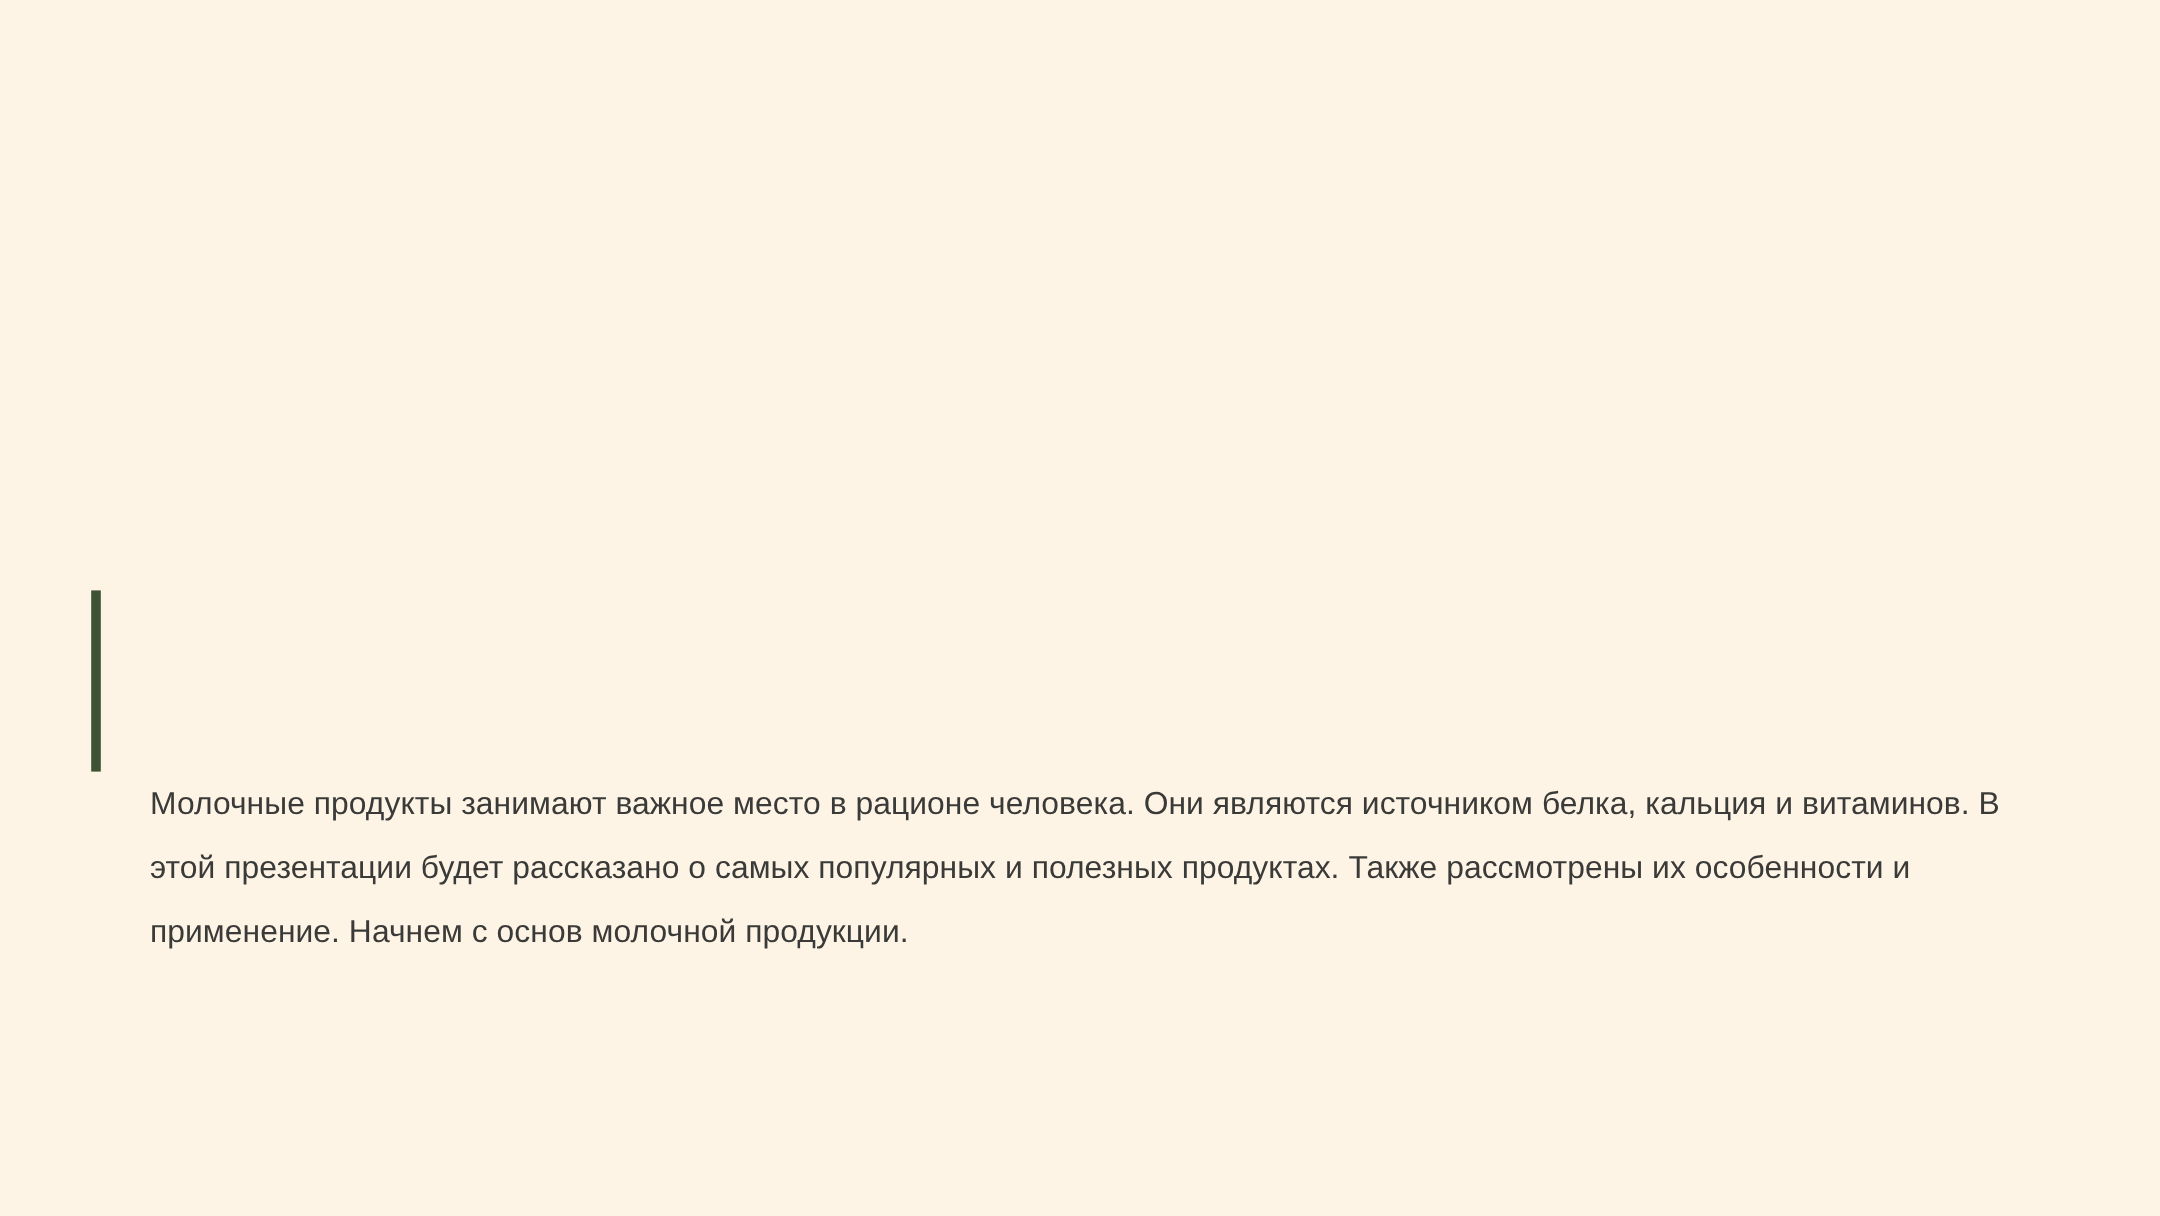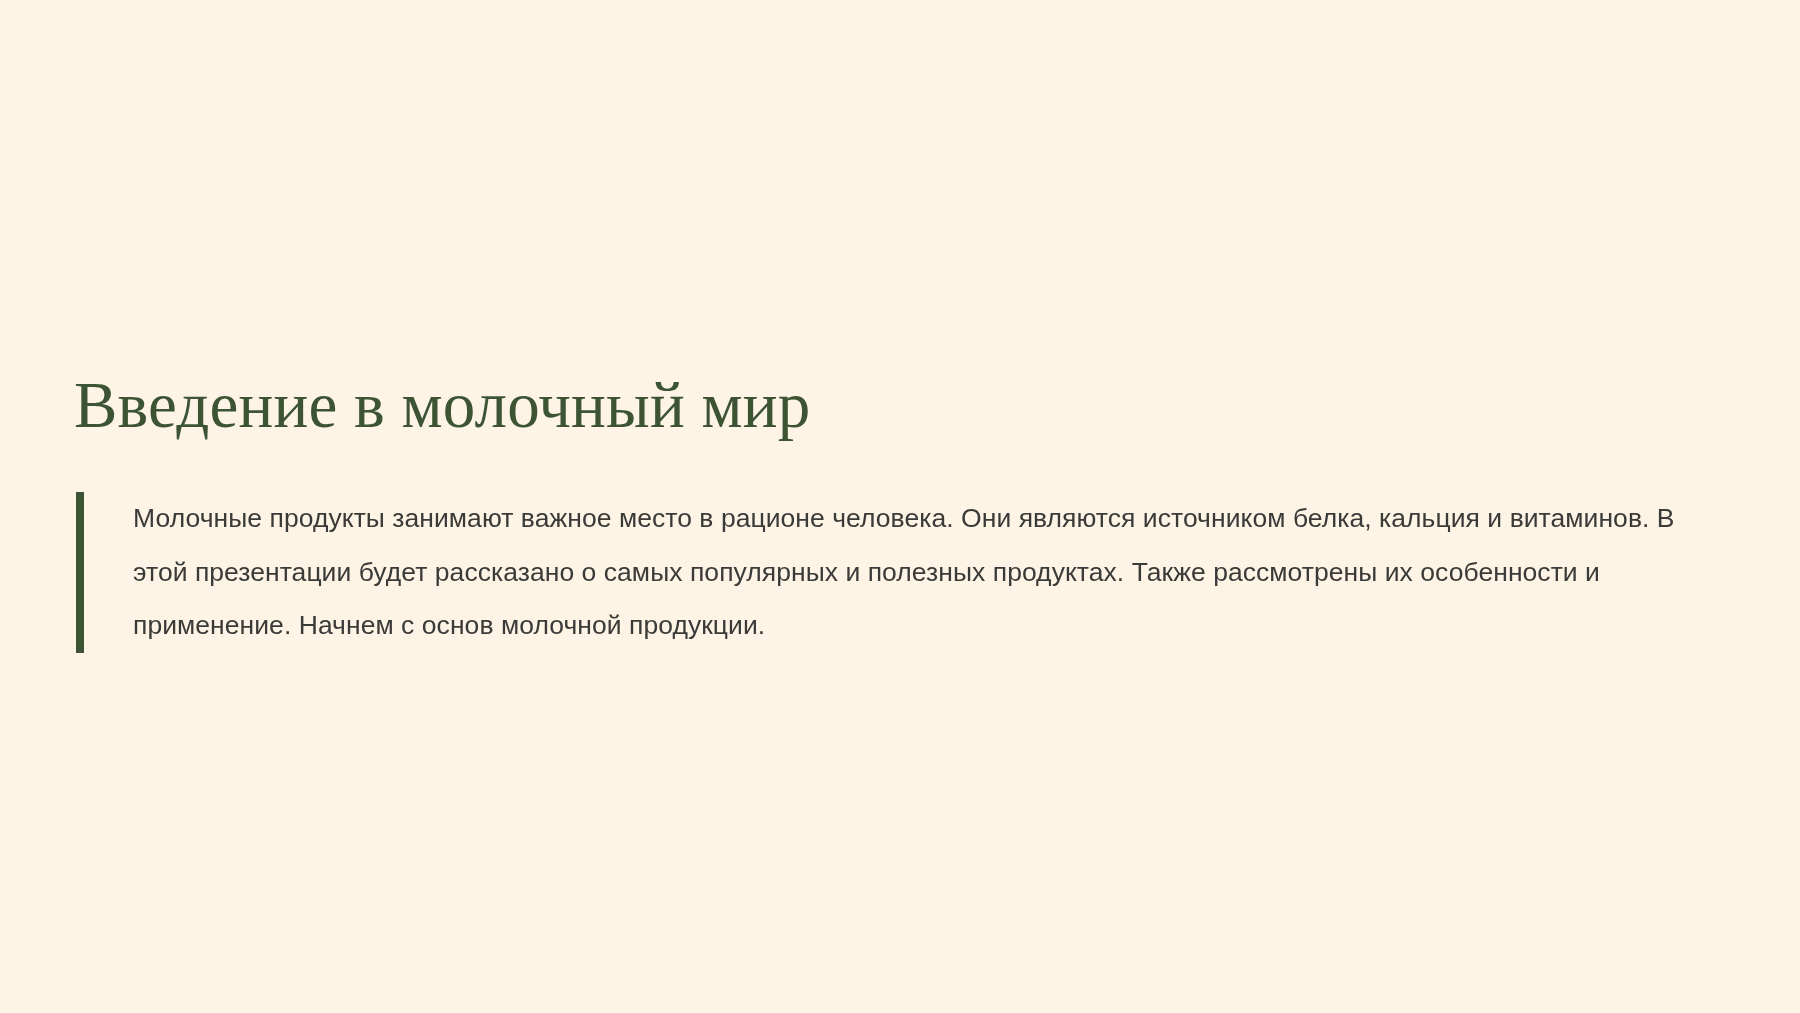--- a/index.html
+++ b/index.html
@@ -37,20 +37,21 @@
     white-space: nowrap;
   }
 
   .body-block {
     position: absolute;
     left: 76px;
     top: 492px;
     width: 1660px;
     display: flex;
     align-items: stretch;
+    flex-direction: column;
   }
 
   .accent-bar {
     flex: 0 0 auto;
     width: 8px;
     min-height: 151px;
     background: #3D5434;
     border-radius: 0;
   }
 
@@ -65,20 +66,19 @@
     max-width: 1580px;
     text-align: left;
     letter-spacing: 0.05px;
   }
 </style>
 </head>
 <body>
 
 <div class="slide">
 
-  <h1 class="slide-title">Введение в молочный мир</h1>
 
   <div class="body-block">
     <div class="accent-bar"></div>
     <p class="body-text">Молочные продукты занимают важное место в рационе человека. Они являются источником белка, кальция и витаминов. В этой презентации будет рассказано о самых популярных и полезных продуктах. Также рассмотрены их особенности и применение. Начнем с основ молочной продукции.</p>
   </div>
 
 </div>
 
 </body></html>

